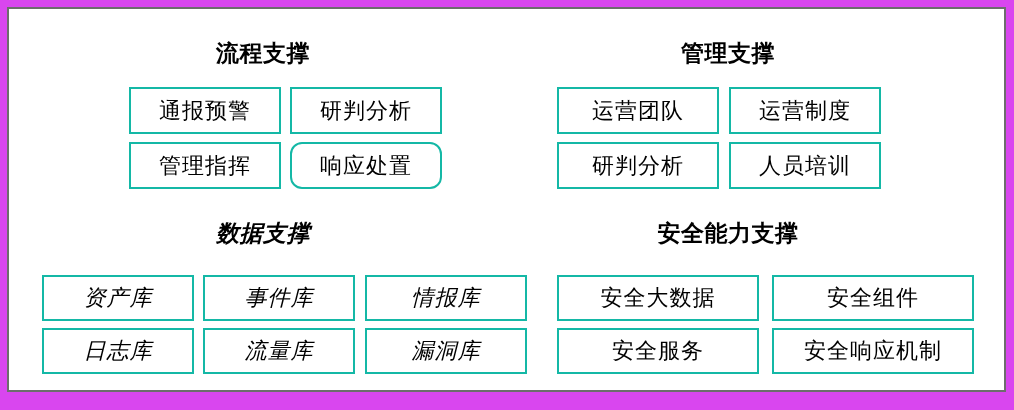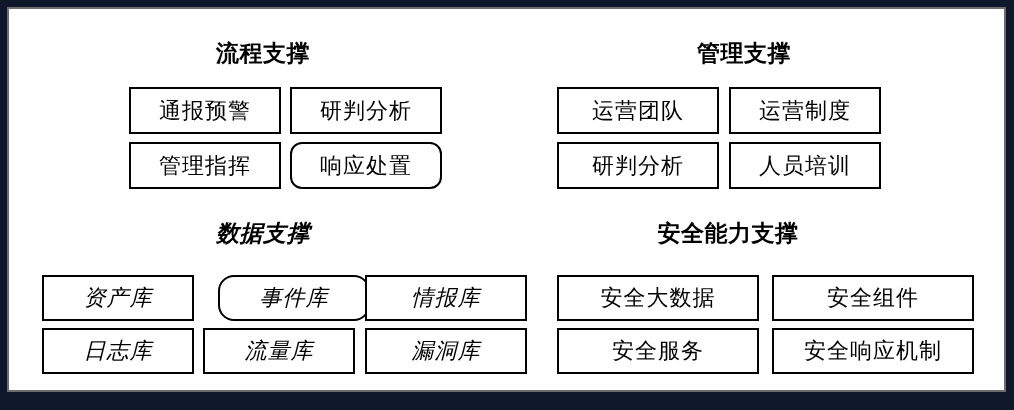--- a/index.html
+++ b/index.html
@@ -9,21 +9,21 @@
     background: #ffffff;
   }
   body {
     font-family: "Liberation Serif", "DejaVu Serif", serif;
   }
 
   #canvas {
     position: relative;
     width: 1014px;
     height: 410px;
-    background: #0f172a;
+    background: #d946ef;
     overflow: hidden;
   }
 
   
   #outer-frame {
     position: absolute;
     left: 7px;
     top: 7px;
     width: 999px;
     height: 385px;
@@ -47,29 +47,29 @@
     position: absolute;
     text-align: center;
     font-weight: bold;
     font-size: 23px;
     line-height: 28px;
     color: #000000;
     white-space: nowrap;
     letter-spacing: 0.5px;
   }
   #title-process  { left: 0;   top: 22px; width: 490px; }
-  #title-manage   { left: 16px;   top: 22px; width: 440px; }
+  #title-manage   { left: 0;   top: 22px; width: 440px; }
   #title-data     { left: 0;   top: 12px; width: 490px; }
   #title-security { left: 0;   top: 12px; width: 440px; }
 
   
   .node {
     position: absolute;
     box-sizing: border-box;
-    border: 2px solid #000000;
+    border: 2px solid #14b8a6;
     background: #ffffff;
     display: flex;
     align-items: center;
     justify-content: center;
     font-size: 22px;
     line-height: 1;
     color: #000000;
     white-space: nowrap;
     letter-spacing: 1px;
   }
@@ -81,21 +81,21 @@
   #node-process-3 { left: 272px; top: 124px; width: 152px; height: 47px; border-radius: 12px; }
 
   
   #node-manage-0 { left: 49px;  top: 69px;  width: 162px; height: 47px; }
   #node-manage-1 { left: 221px; top: 69px;  width: 152px; height: 47px; }
   #node-manage-2 { left: 49px;  top: 124px; width: 162px; height: 47px; }
   #node-manage-3 { left: 221px; top: 124px; width: 152px; height: 47px; }
 
   
   #node-data-0 { left: 24px;  top: 67px;  width: 152px; height: 46px; }
-  #node-data-1 { left: 200px; top: 67px;  width: 152px; height: 46px; border-radius: 16px; }
+  #node-data-1 { left: 185px; top: 67px;  width: 152px; height: 46px; }
   #node-data-2 { left: 347px; top: 67px;  width: 162px; height: 46px; }
   #node-data-3 { left: 24px;  top: 120px; width: 152px; height: 46px; }
   #node-data-4 { left: 185px; top: 120px; width: 152px; height: 46px; }
   #node-data-5 { left: 347px; top: 120px; width: 162px; height: 46px; }
 
   
   #node-security-0 { left: 49px;  top: 67px;  width: 202px; height: 46px; }
   #node-security-1 { left: 264px; top: 67px;  width: 202px; height: 46px; }
   #node-security-2 { left: 49px;  top: 120px; width: 202px; height: 46px; }
   #node-security-3 { left: 264px; top: 120px; width: 202px; height: 46px; }

